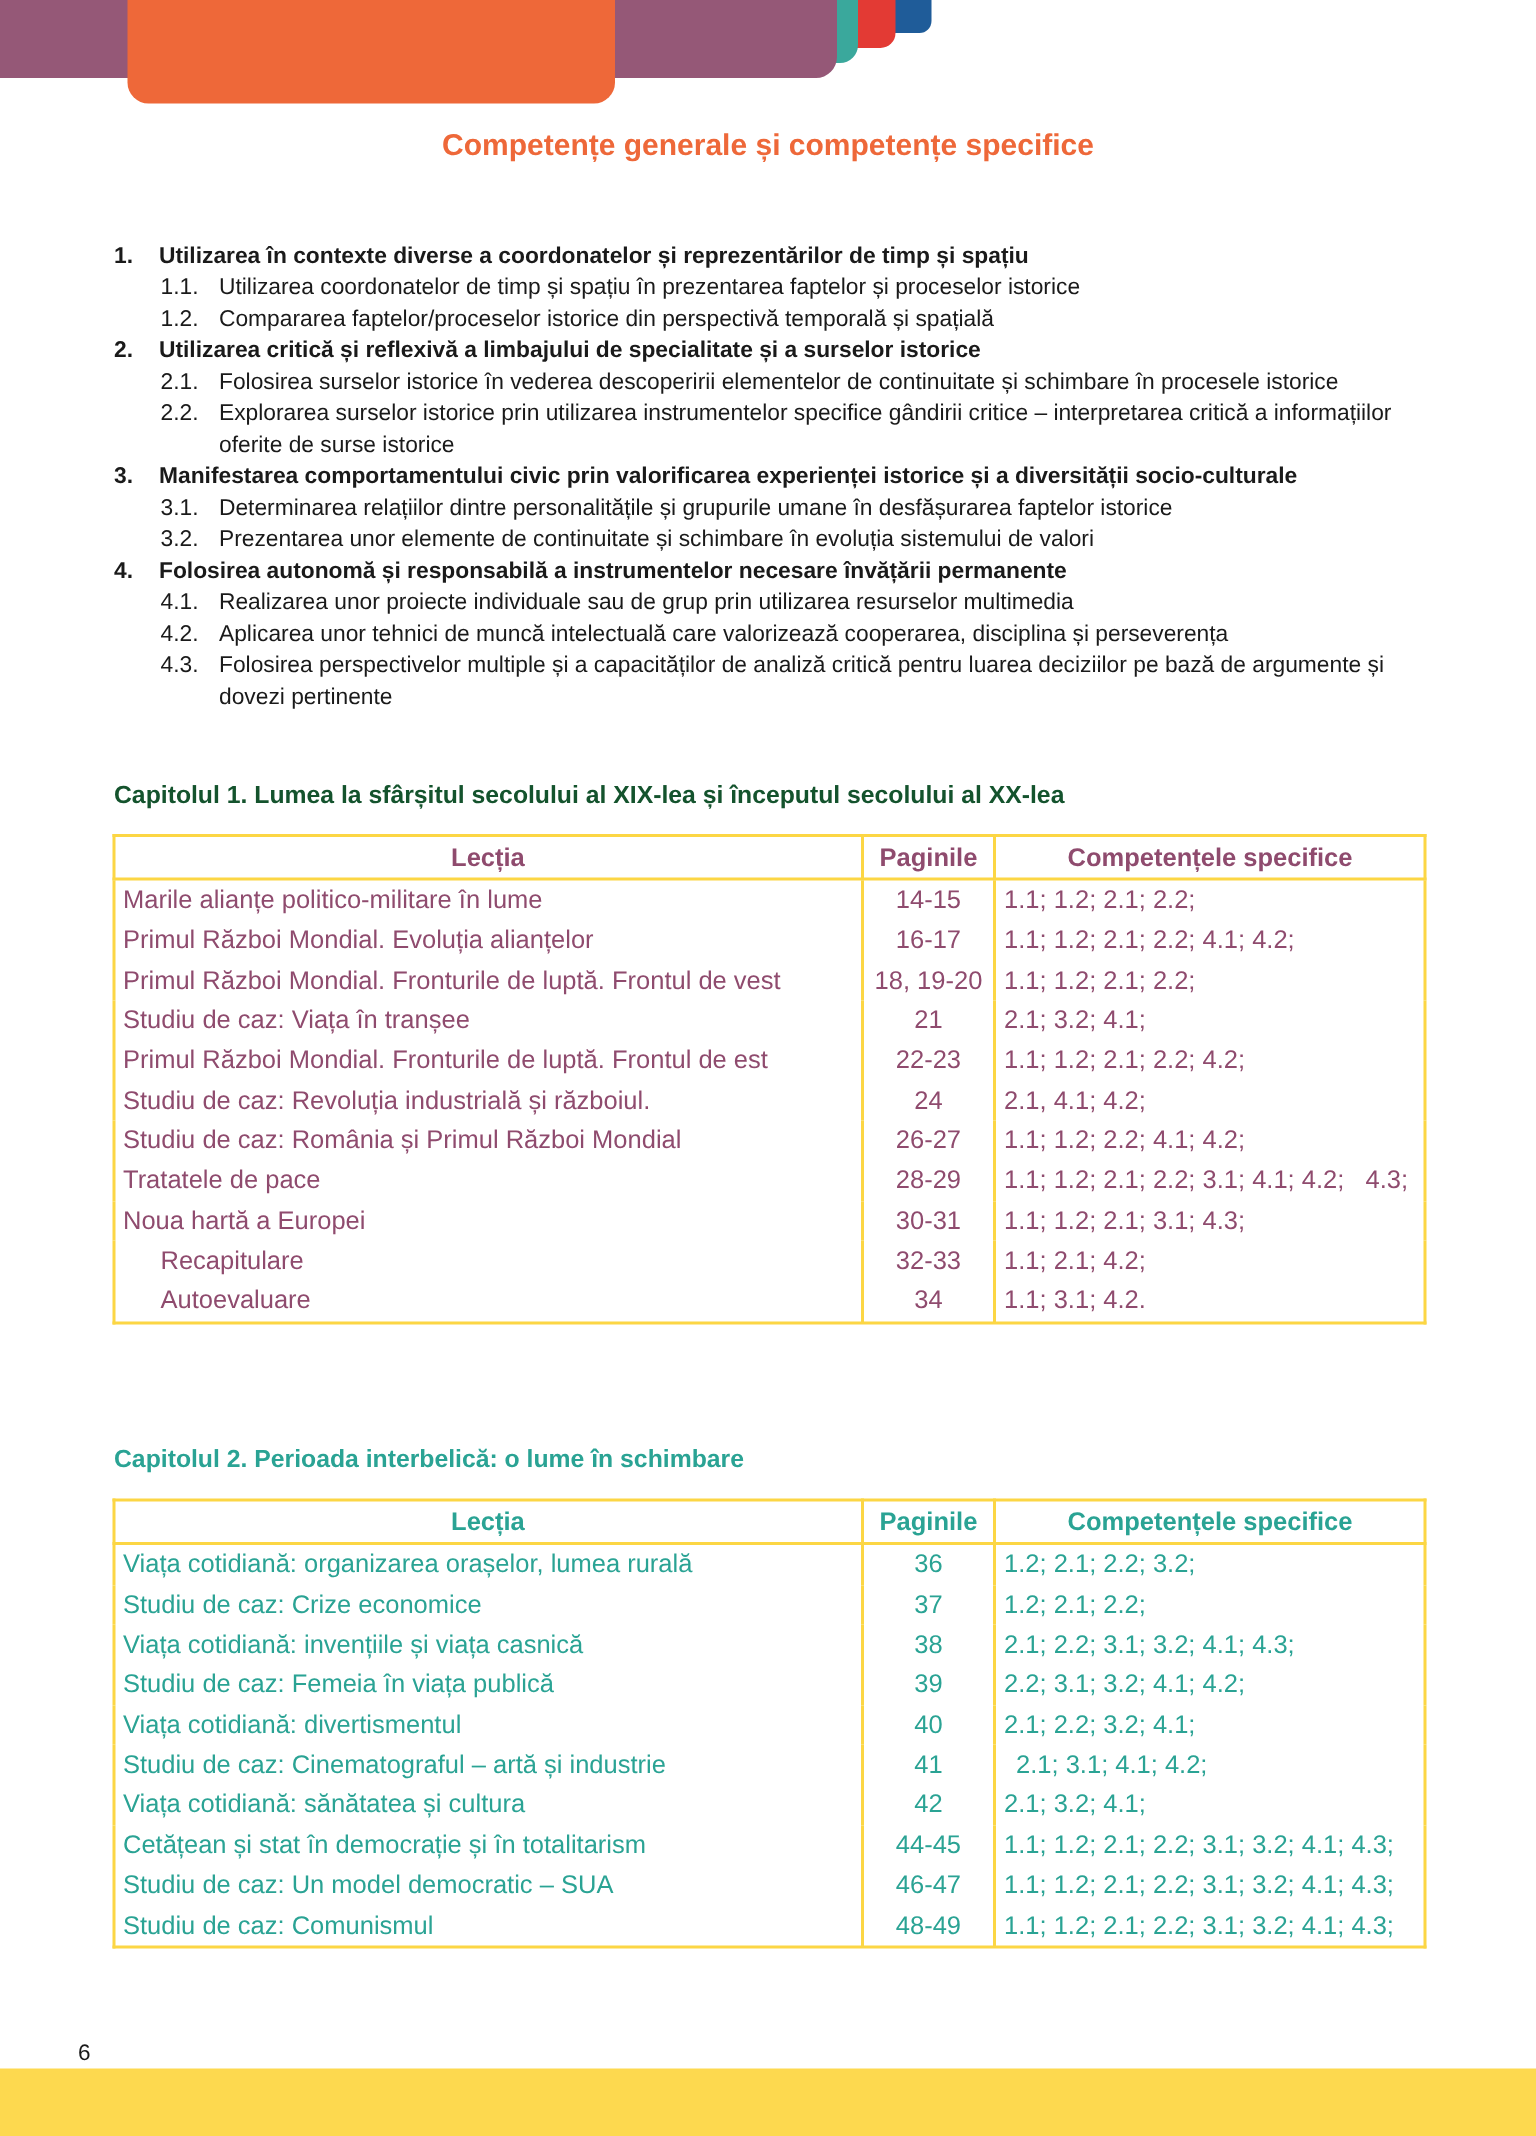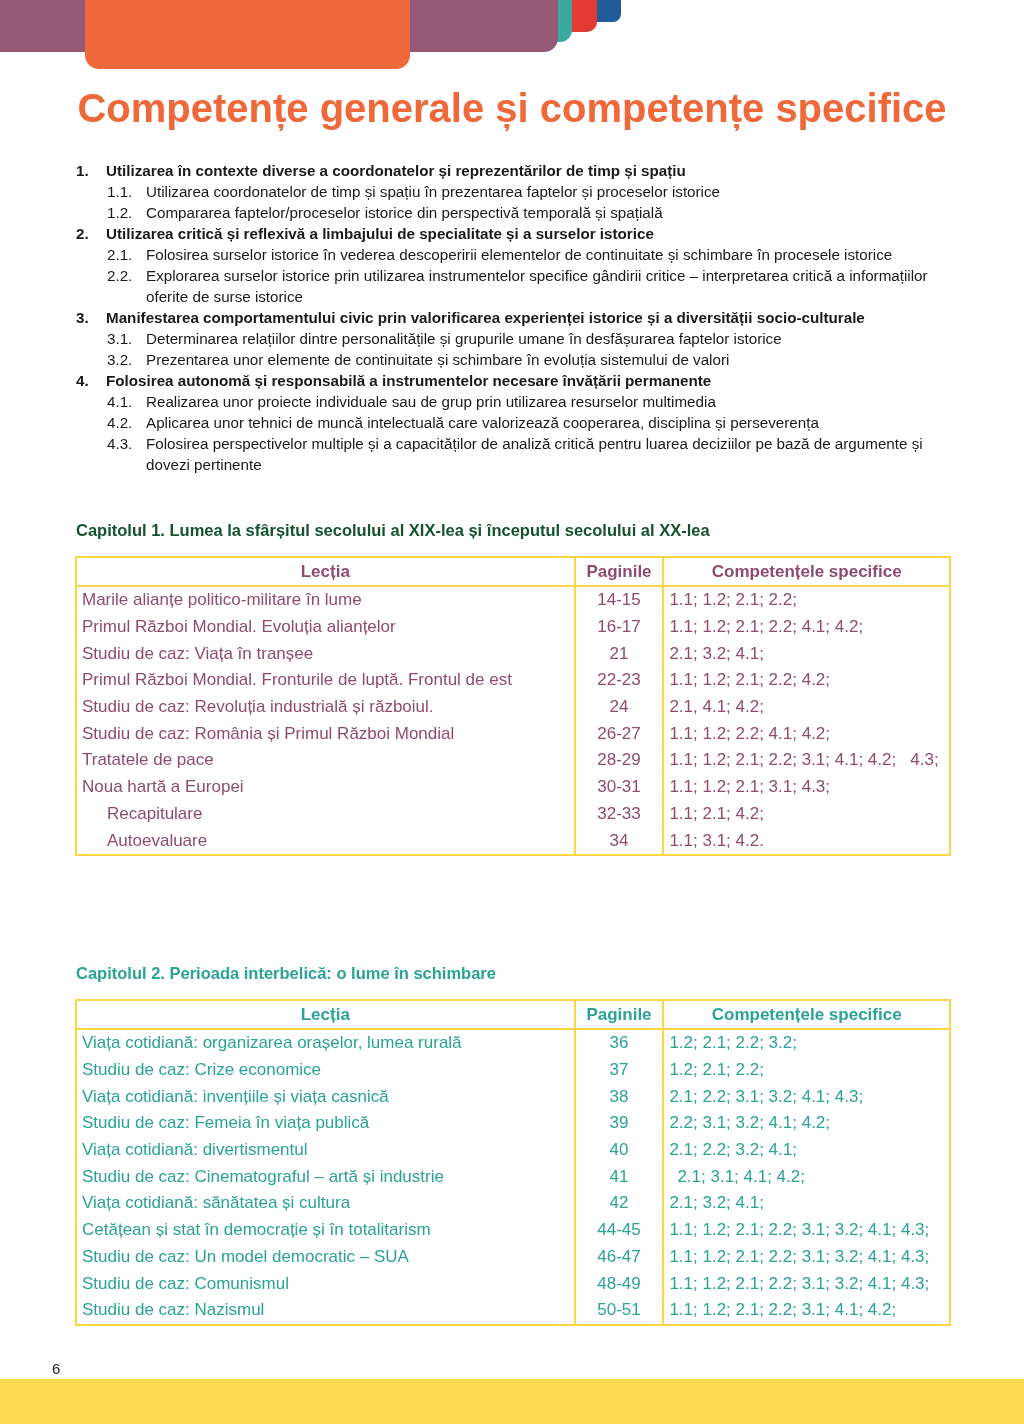--- a/index.html
+++ b/index.html
@@ -5,21 +5,21 @@
   html, body { margin:0; padding:0; }
   body { width:1024px; height:1424px; position:relative; background:#ffffff; overflow:hidden;
          font-family:"Liberation Sans", sans-serif; color:#1a1a1a; }
   .tab { position:absolute; top:0; }
   .tab-blue { left:585px; width:36px; height:22px; background:#1f5c99; border-radius:0 0 8px 0; }
   .tab-red { left:560px; width:37px; height:32px; background:#e33a34; border-radius:0 0 10px 0; }
   .tab-teal { left:535px; width:37px; height:42px; background:#3aa89c; border-radius:0 0 12px 0; }
   .tab-purple { left:0; width:558px; height:52px; background:#955877; border-radius:0 0 14px 0; }
   .tab-orange { left:85px; width:325px; height:69px; background:#ee6839; border-radius:0 0 14px 14px; }
   .page-title { position:absolute; top:86px; left:0; width:1024px; text-align:center;
-                font-size:40px; font-weight:bold; color:#ee6839; letter-spacing:0px; }
+                font-size:20px; font-weight:bold; color:#ee6839; letter-spacing:0px; }
   .comp-list { position:absolute; top:160px; left:76px; width:880px; font-size:15.2px; line-height:21px; }
   .gen { font-weight:bold; position:relative; padding-left:30px; }
   .gen .num { position:absolute; left:0; }
   .spec { position:relative; padding-left:70px; }
   .spec .num { position:absolute; left:31px; }
   .chapter-title { position:absolute; left:76px; font-size:16.5px; font-weight:bold; }
   .ch1-title { top:521px; color:#14532d; }
   .ch2-title { top:964px; color:#2aa394; }
   table.lessons { position:absolute; left:75px; width:876px; border-collapse:collapse;
                   border:2px solid #fcd644; font-size:17px; }
@@ -83,20 +83,25 @@
         <td>Marile alianțe politico-militare în lume</td>
         <td class="pg">14-15</td>
         <td style="white-space: pre;">1.1; 1.2; 2.1; 2.2;</td>
       </tr>
       <tr>
         <td>Primul Război Mondial. Evoluția alianțelor</td>
         <td class="pg">16-17</td>
         <td style="white-space: pre;">1.1; 1.2; 2.1; 2.2; 4.1; 4.2;</td>
       </tr>
       <tr>
+        <td>Primul Război Mondial. Fronturile de luptă. Frontul de vest</td>
+        <td class="pg">18, 19-20</td>
+        <td style="white-space: pre;">1.1; 1.2; 2.1; 2.2;</td>
+      </tr>
+      <tr>
         <td>Studiu de caz: Viața în tranșee</td>
         <td class="pg">21</td>
         <td style="white-space: pre;">2.1; 3.2; 4.1;</td>
       </tr>
       <tr>
         <td>Primul Război Mondial. Fronturile de luptă. Frontul de est</td>
         <td class="pg">22-23</td>
         <td style="white-space: pre; margin-left: 39px;">1.1; 1.2; 2.1; 2.2; 4.2;</td>
       </tr>
       <tr>
@@ -191,22 +196,17 @@
       <tr>
         <td>Studiu de caz: Un model democratic – SUA</td>
         <td class="pg">46-47</td>
         <td style="white-space: pre;">1.1; 1.2; 2.1; 2.2; 3.1; 3.2; 4.1; 4.3;</td>
       </tr>
       <tr>
         <td>Studiu de caz: Comunismul</td>
         <td class="pg">48-49</td>
         <td style="white-space: pre;">1.1; 1.2; 2.1; 2.2; 3.1; 3.2; 4.1; 4.3;</td>
       </tr>
-      <tr>
-        <td>Studiu de caz: Nazismul</td>
-        <td class="pg">50-51</td>
-        <td style="white-space: pre;">1.1; 1.2; 2.1; 2.2; 3.1; 4.1; 4.2;</td>
-      </tr>
     </tbody>
 </table>
 
 <div class="page-number">6</div>
 <div class="footer-band"></div>
 
 </body></html>

